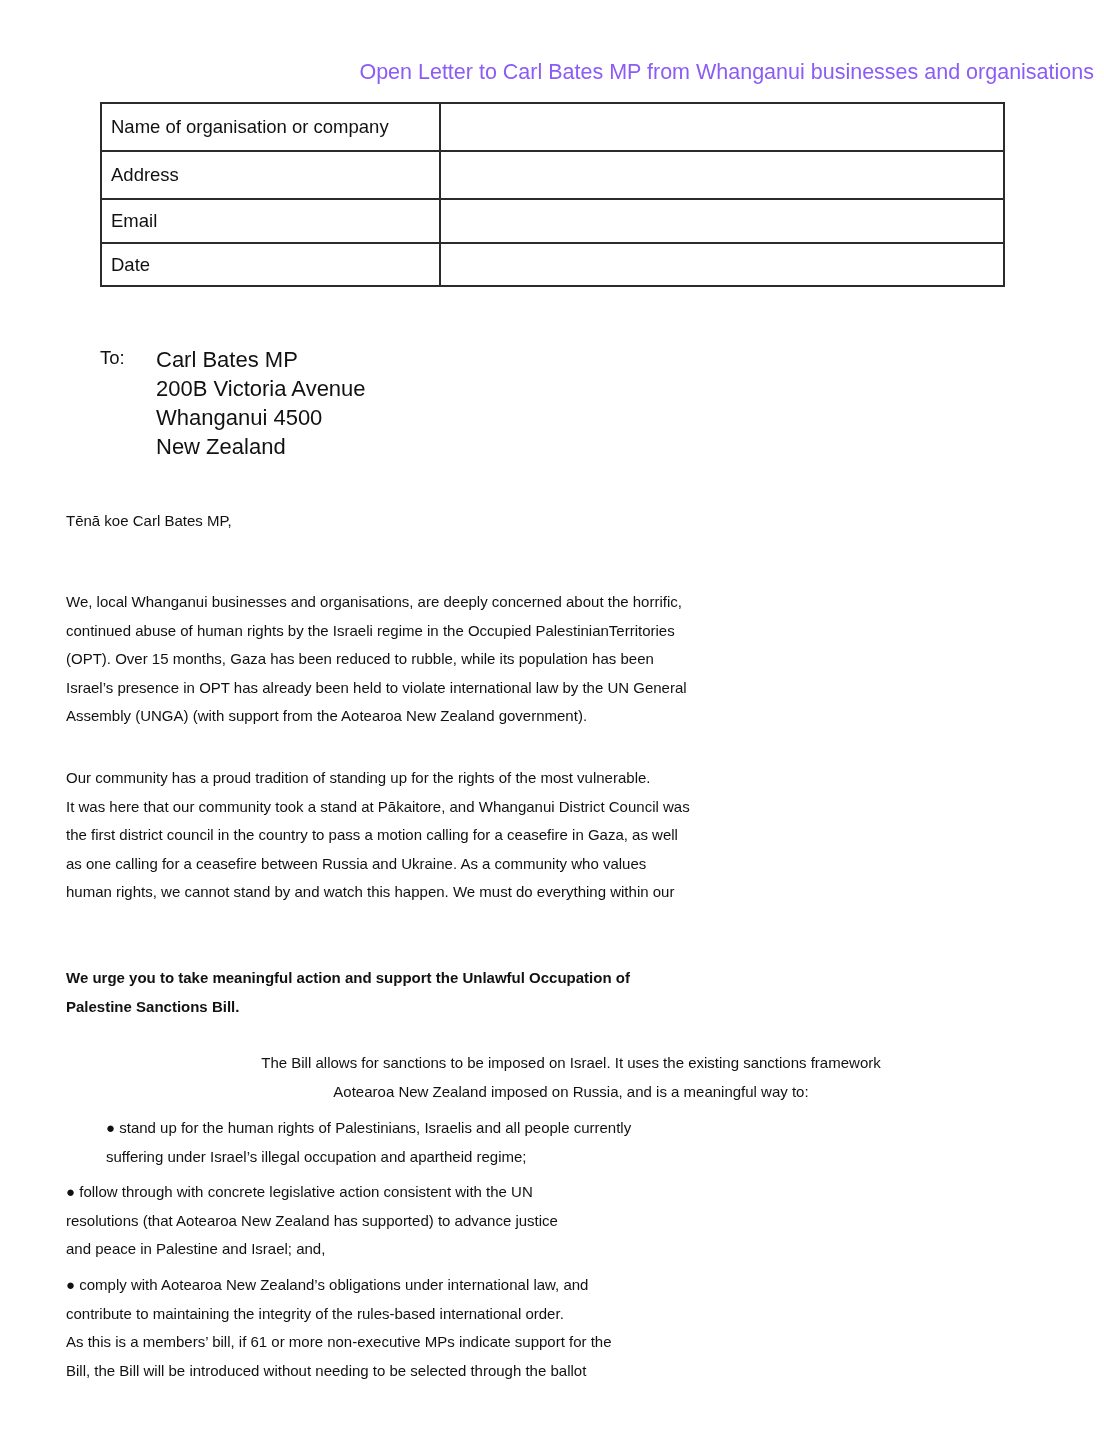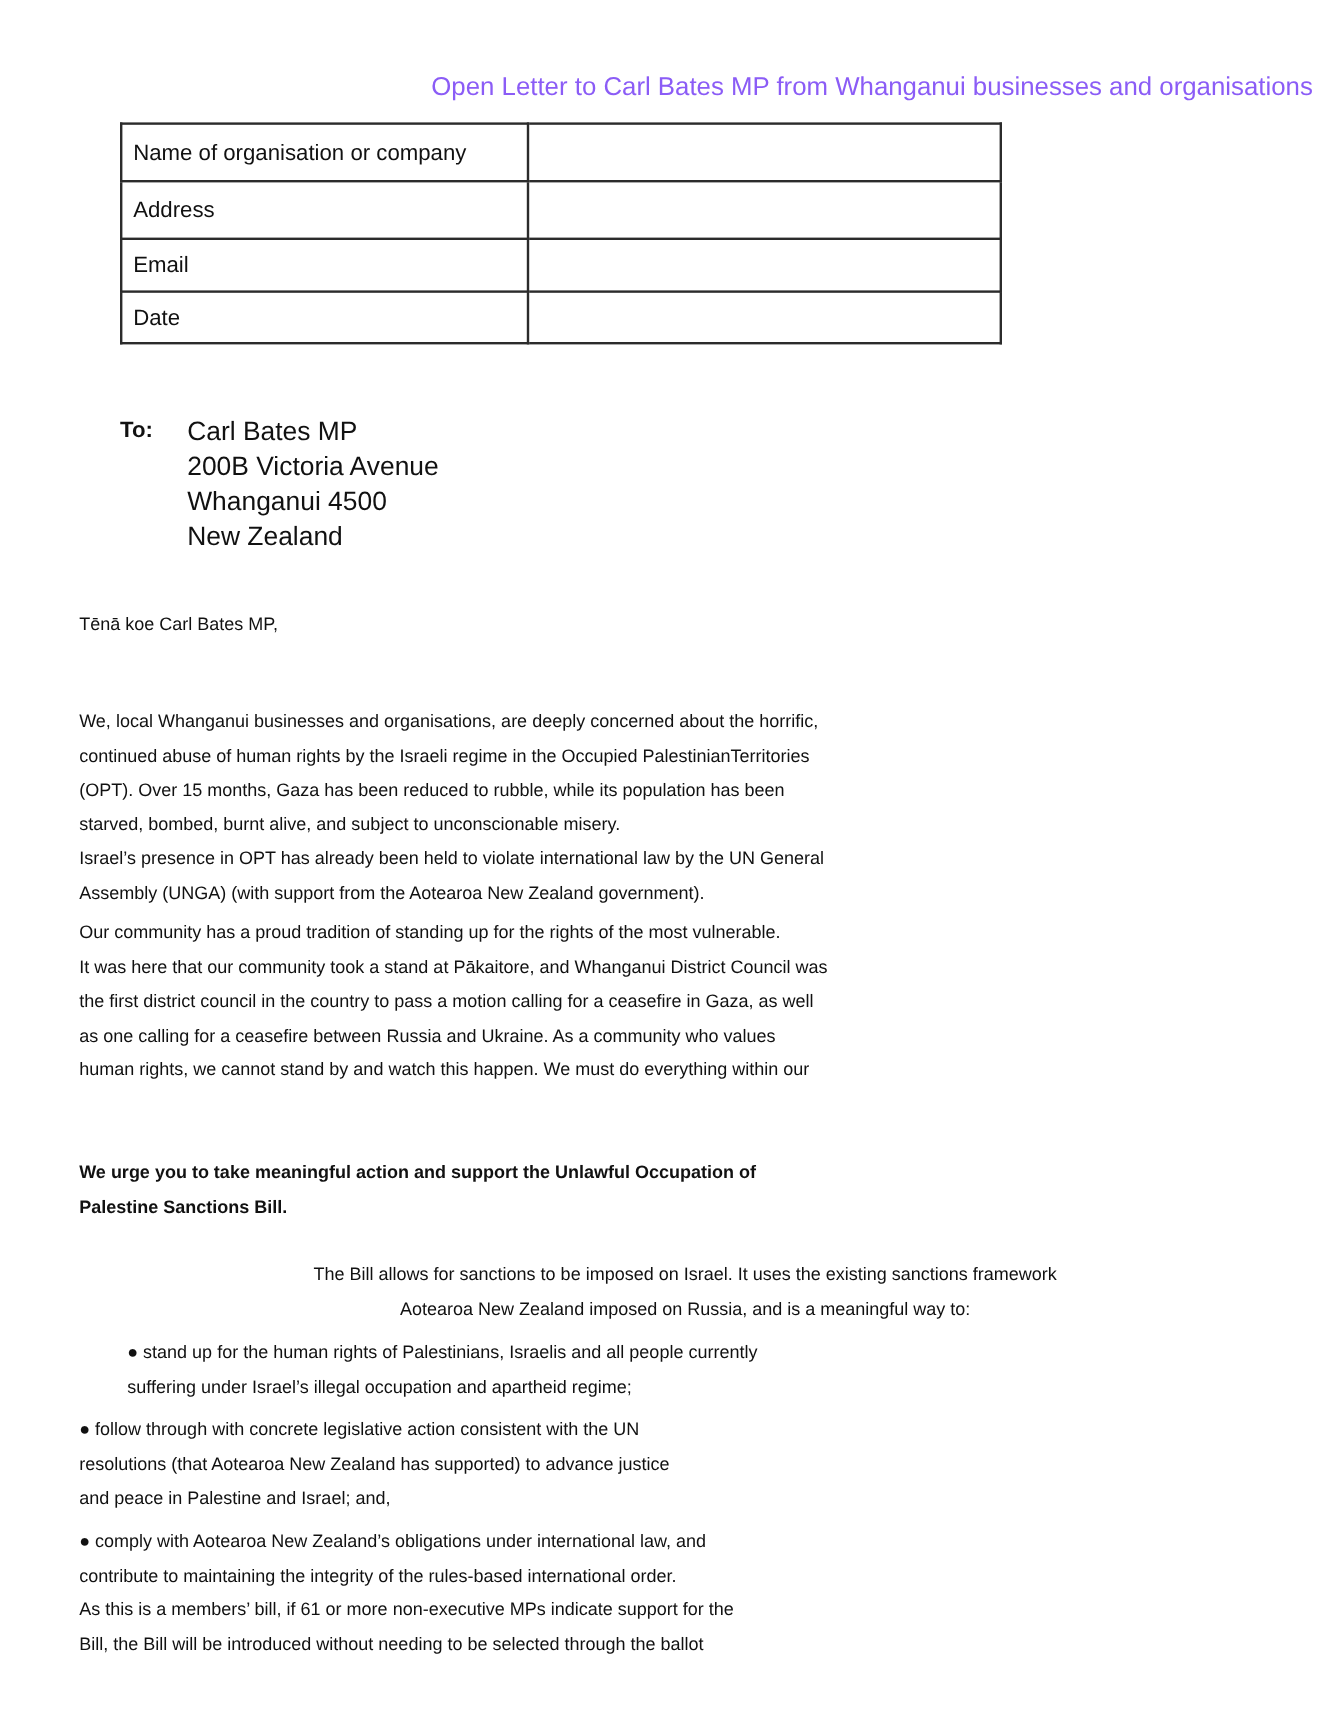--- a/index.html
+++ b/index.html
@@ -5,41 +5,41 @@
   html, body { margin: 0; padding: 0; background: #ffffff; }
   body {
     width: 1104px; height: 1445px; position: relative; overflow: hidden;
     font-family: "Liberation Sans", sans-serif; color: #111111;
   }
   .title {
     position: absolute; left: 0; top: 58px; width: 1094px; text-align: right;
     font-size: 21.5px; line-height: 28px; color: #8b5cf6;
   }
   .form-table {
-    position: absolute; left: 100px; top: 102px; width: 735px;
+    position: absolute; left: 100px; top: 102px; width: 905px;
     border-collapse: collapse; table-layout: fixed;
   }
   .form-table td {
     border: 2px solid #2b2b2b; font-size: 18.5px; padding: 0 0 0 9px;
     vertical-align: middle; color: #111;
   }
   .form-table td.label { width: 328px; }
   .form-table td.value { padding: 0; }
   .form-table input {
     width: 100%; height: 100%; border: none; background: transparent;
     font-family: "Liberation Sans", sans-serif; font-size: 18px; outline: none;
     box-sizing: border-box; padding: 0 8px;
   }
   .r1 td { height: 46px; }
   .r2 td { height: 46px; }
   .r3 td { height: 42px; }
   .r4 td { height: 41px; }
 
   .to-label {
-    position: absolute; left: 100px; top: 347px; font-size: 18.5px; font-weight: bold;
+    position: absolute; left: 100px; top: 347px; font-size: 18.5px; font-weight: normal;
   }
   .to-address {
     position: absolute; left: 156px; top: 345px; font-size: 22px; line-height: 29px;
   }
   .to-address div { white-space: nowrap; }
 
   .body-text {
     position: absolute; left: 66px; width: 1010px;
     font-size: 15px; line-height: 28.5px; color: #111;
   }
@@ -89,21 +89,20 @@
 </div>
 
 <div class="body-text" style="top:507px;">
   <p>Tēnā koe Carl Bates MP,</p>
 </div>
 
 <div class="body-text" style="top:564px;margin-top:24px;">
   <p>We, local Whanganui businesses and organisations, are deeply concerned about the horrific,</p>
   <p>continued abuse of human rights by the Israeli regime in the Occupied PalestinianTerritories</p>
   <p>(OPT). Over 15 months, Gaza has been reduced to rubble, while its population has been</p>
-  <p>starved, bombed, burnt alive, and subject to unconscionable misery.</p>
   <p>Israel’s presence in OPT has already been held to violate international law by the UN General</p>
   <p>Assembly (UNGA) (with support from the Aotearoa New Zealand government).</p>
 </div>
 
 <div class="body-text" style="top:764px;">
   <p>Our community has a proud tradition of standing up for the rights of the most vulnerable.</p>
   <p>It was here that our community took a stand at Pākaitore, and Whanganui District Council was</p>
   <p>the first district council in the country to pass a motion calling for a ceasefire in Gaza, as well</p>
   <p>as one calling for a ceasefire between Russia and Ukraine. As a community who values</p>
   <p>human rights, we cannot stand by and watch this happen. We must do everything within our</p>

